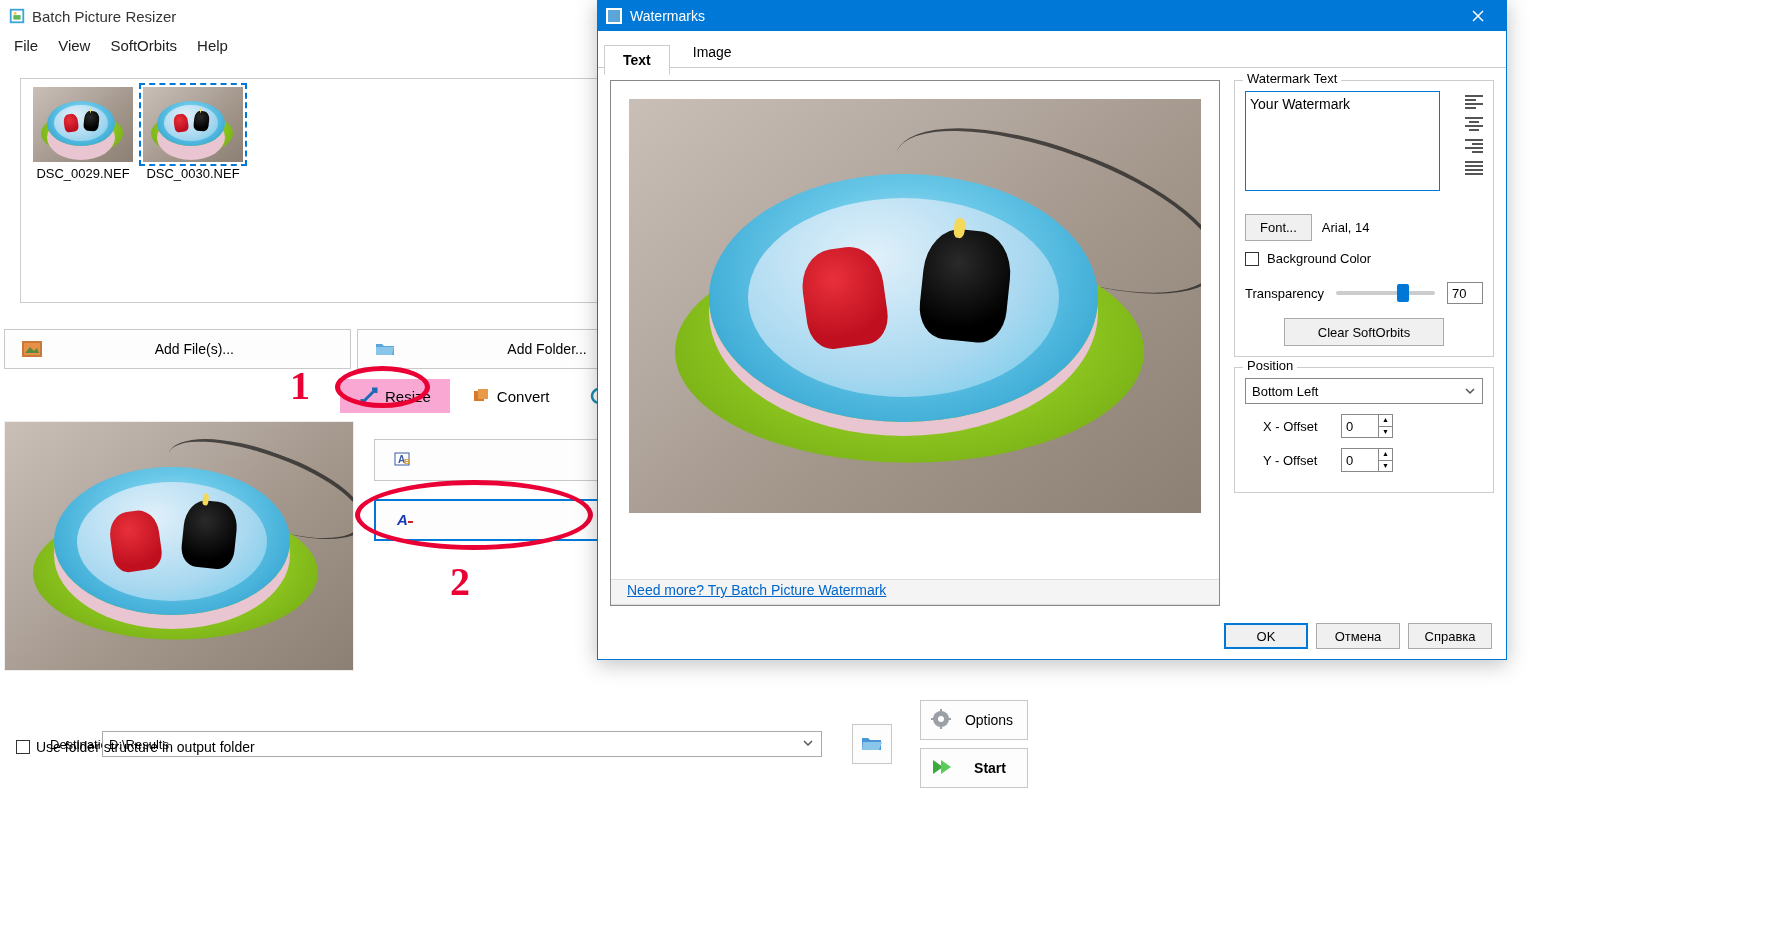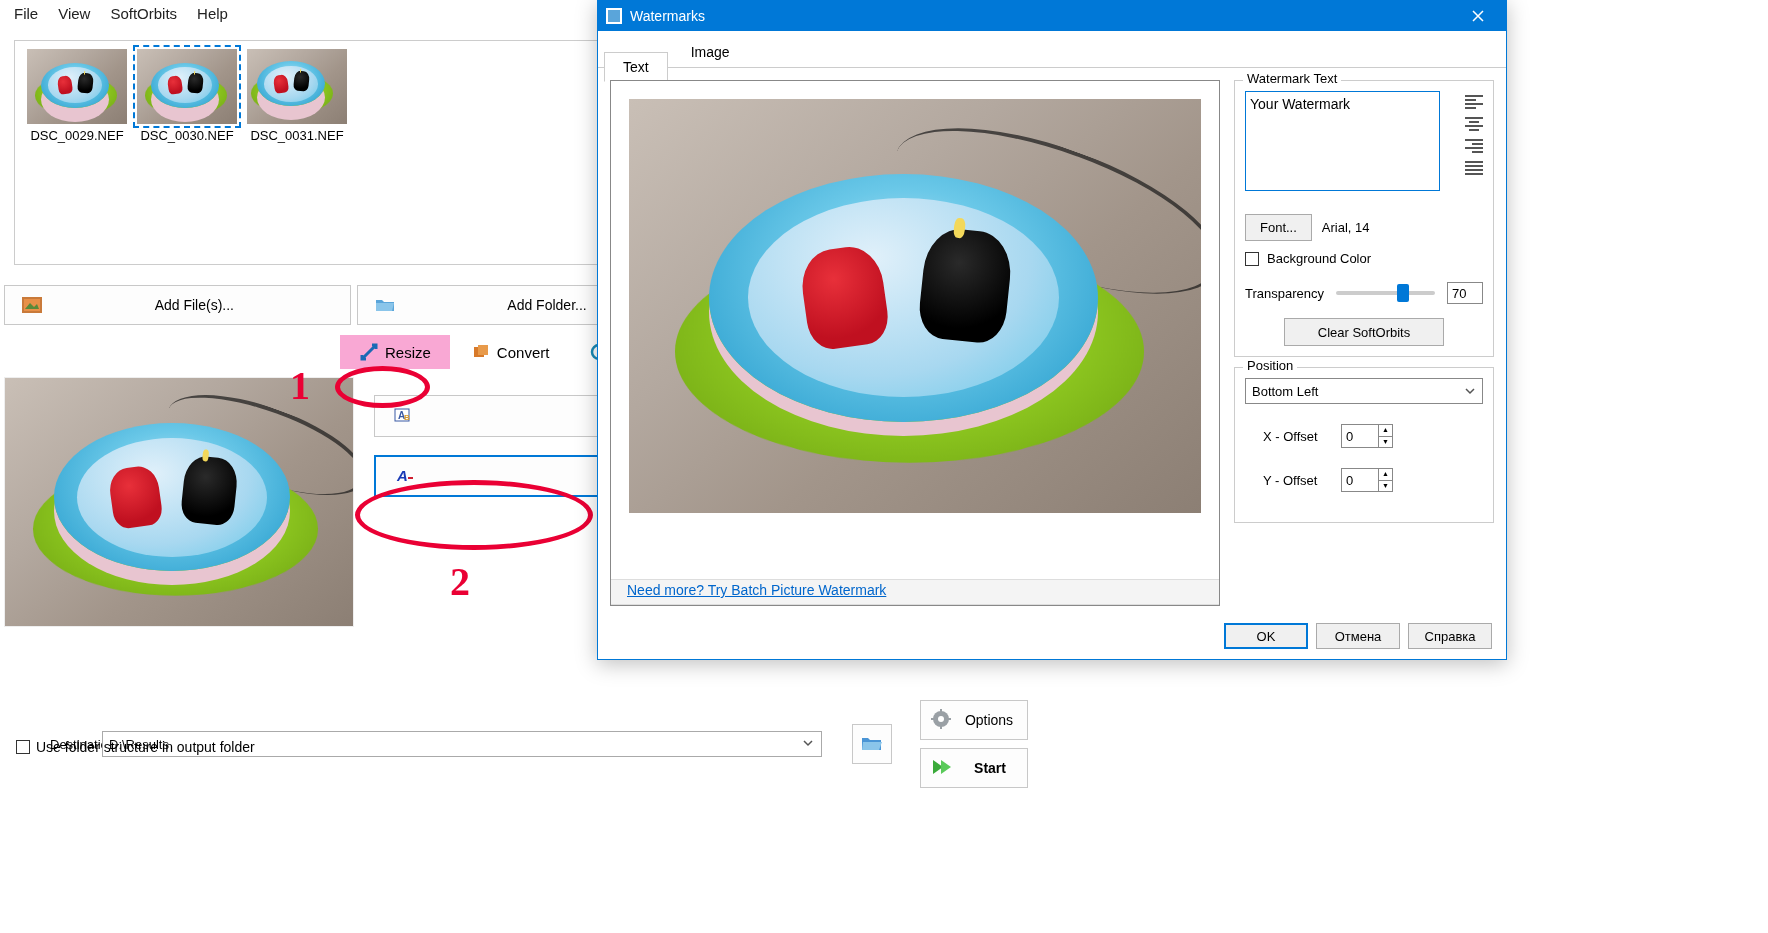--- a/index.html
+++ b/index.html
@@ -5,21 +5,21 @@
 * { box-sizing: border-box; margin: 0; padding: 0; }
 body { font-family: "Segoe UI", Tahoma, sans-serif; font-size: 13px; background: #fff; color: #000; overflow: hidden; width: 1768px; height: 933px; position: relative; }
 
 
 .main-window { position: absolute; left: 0; top: 0; width: 1060px; height: 800px; background: #fff; }
 .title-bar { height: 32px; display: flex; align-items: center; padding: 0 8px; gap: 6px; color: #333; font-size: 15px; }
 .title-bar svg { width: 18px; height: 18px; }
 .menu-bar { height: 26px; display: flex; align-items: center; padding: 0 4px; gap: 0; font-size: 15px; color: #222; }
 .menu-bar span { padding: 3px 10px; cursor: default; }
 
-.thumb-strip { height: 225px; padding: 8px 12px; display: flex; gap: 10px; border: 1px solid #ccc; margin: 14px; }
+.thumb-strip { height: 225px; padding: 8px 12px; display: flex; gap: 10px; border: 1px solid #ccc; margin: 20px; }
 .thumb-item { display: flex; flex-direction: column; align-items: center; gap: 4px; font-size: 13px; }
 .thumb-img { width: 100px; height: 75px; position: relative; }
 .thumb-img.selected { outline: 2px dashed #0078d7; outline-offset: 2px; }
 
 .action-row { display: flex; gap: 6px; padding: 6px 4px; }
 .big-btn { flex: 1; height: 40px; background: #fdfdfd; border: 1px solid #c8c8c8; display: flex; align-items: center; gap: 12px; padding: 0 16px; font-size: 14px; cursor: default; justify-content: flex-start; }
 .big-btn .icon-wrap { width: 22px; display:flex; justify-content:center; }
 .big-btn span:last-child { flex: 1; text-align: center; }
 
 .tab-row { display: flex; gap: 2px; padding: 4px 4px 0; position: relative; }
@@ -50,41 +50,41 @@
 .anno { position: absolute; border: 5px solid #ea0034; border-radius: 50%; pointer-events: none; }
 .anno-num { position: absolute; color: #ea0034; font-size: 40px; font-weight: bold; font-family: Georgia, serif; }
 
 
 .dialog { position: absolute; left: 597px; top: 0; width: 910px; height: 660px; background: #fff; border: 1px solid #0078d7; box-shadow: 0 4px 20px rgba(0,0,0,0.25); }
 .dlg-title { height: 30px; background: #0078d7; color: #fff; display: flex; align-items: center; padding: 0 8px; gap: 8px; font-size: 14px; }
 .dlg-title .spacer { flex: 1; }
 .dlg-close { width: 40px; height: 30px; display: flex; align-items: center; justify-content: center; font-size: 16px; }
 .dlg-tabs { display: flex; border-bottom: 1px solid #ccc; padding: 6px 6px 0; gap: 4px; position: relative; }
 .dlg-tab { padding: 6px 18px; border: 1px solid transparent; font-size: 14px; cursor: default; }
-.dlg-tab.active { border: 1px solid #ccc; border-bottom: 1px solid #fff; position: relative; top: 15px; background: #fff; }
+.dlg-tab.active { border: 1px solid #ccc; border-bottom: 1px solid #fff; position: relative; top: 8px; background: #fff; font-weight: bold; }
 .dlg-body { display: flex; padding: 12px; gap: 14px; height: 550px; }
 .dlg-preview { flex: 1; border: 1px solid #888; background: #fff; position: relative; display: flex; flex-direction: column; gap: 48px; }
 .dlg-preview-img { flex: 1; margin: 18px; position: relative; }
 .dlg-link { color: #0066cc; text-decoration: underline; font-size: 14px; padding: 2px 16px 6px; background: #f4f4f4; border-top: 1px solid #ddd; border-bottom: 1px solid #ddd; }
 .dlg-right { width: 260px; display: flex; flex-direction: column; gap: 10px; }
 .group { border: 1px solid #ccc; padding: 10px; position: relative; }
 .group-label { position: absolute; top: -10px; left: 8px; background: #fff; padding: 0 4px; font-size: 13px; }
 .wm-text { width: 195px; height: 100px; border: 1px solid #0078d7; padding: 4px; font-size: 14px; resize: none; font-family: inherit; }
 .align-icons { position: absolute; right: 10px; top: 14px; display: flex; flex-direction: column; gap: 8px; }
 .align-icons div { width: 18px; height: 14px; display: flex; flex-direction: column; gap: 2px; }
 .align-icons div span { height: 2px; background: #555; }
 .font-row { display: flex; align-items: center; gap: 10px; margin-top: 20px; }
 .small-btn { padding: 5px 14px; border: 1px solid #aaa; background: #f0f0f0; font-size: 13px; }
 .row-flex { display: flex; align-items: center; gap: 8px; }
 .slider-track { flex: 1; height: 4px; background: #ccc; position: relative; border-radius: 2px; margin: 0 4px; }
 .slider-thumb { position: absolute; top: -7px; width: 12px; height: 18px; background: #0078d7; border-radius: 2px; }
 .num-box { width: 36px; height: 22px; border: 1px solid #888; text-align: left; padding: 0 4px; font-size: 13px; }
 .clear-btn { width: 160px; height: 28px; border: 1px solid #aaa; background: #f0f0f0; align-self: center; font-size: 13px; }
 .pos-select { width: 100%; height: 26px; border: 1px solid #888; padding: 0 6px; display: flex; align-items: center; justify-content: space-between; margin-bottom: 10px; }
-.offset-row { display: flex; align-items: center; gap: 8px; margin: 20px 0; padding-left: 18px; }
+.offset-row { display: flex; align-items: center; gap: 8px; margin: 10px 0; padding-left: 18px; }
 .offset-row .spin { width: 52px; height: 24px; border: 1px solid #888; display: flex; }
 .offset-row .spin input { width: 36px; border: none; padding: 0 4px; font-size: 13px; }
 .offset-row .spin .ud { width: 14px; display: flex; flex-direction: column; border-left: 1px solid #888; }
 .offset-row .spin .ud div { flex: 1; font-size: 7px; text-align: center; border-bottom: 1px solid #888; line-height: 10px; }
 .dlg-buttons { position: absolute; bottom: 10px; right: 14px; display: flex; gap: 8px; }
 .dlg-btn { width: 84px; height: 26px; border: 1px solid #aaa; background: #f0f0f0; font-size: 13px; }
 .dlg-btn.primary { border: 2px solid #0078d7; }
 
 
 .cake { position: absolute; inset: 0; background: linear-gradient(140deg, #c9bfb6 0%, #b3a89f 35%, #a2958a 60%, #8c7f74 100%); overflow: hidden; }
@@ -93,20 +93,29 @@
 .cake-body { position: absolute; left: 14%; top: 18%; width: 68%; height: 60%; background: radial-gradient(ellipse at 50% 40%, #c8e8f5 0%, #6ac8e8 40%, #38a8d4 80%); border-radius: 50%; box-shadow: 0 14px 0 #e8c5d0; }
 .cake-top { position: absolute; inset: 10%; border-radius: 50%; background: radial-gradient(ellipse at 40% 30%, #e0f0fa 0%, #a8d8f0 60%, #6ac8e8 100%); overflow: hidden; }
 .hero1 { position: absolute; left: 18%; top: 25%; width: 26%; height: 50%; background: radial-gradient(circle at 40% 30%, #e8303a 0%, #c01020 70%); border-radius: 40% 40% 30% 30%; transform: rotate(-8deg); }
 .hero2 { position: absolute; right: 16%; top: 16%; width: 28%; height: 56%; background: radial-gradient(circle at 40% 30%, #2a2a2a 0%, #000 70%); border-radius: 40% 40% 30% 30%; transform: rotate(6deg); }
 .hero2:before { content:''; position:absolute; top:-10%; left:30%; width:12%; height:18%; background:#f3d85a; border-radius:40%; }
 </style>
 </head>
 <body>
 
 <div class="main-window">
+  <div class="title-bar">
+    <svg viewBox="0 0 20 20">
+        <rect x="2" y="2" width="16" height="16" fill="#3aa5d8"></rect>
+        <rect x="4" y="4" width="12" height="12" fill="#fff"></rect>
+        <rect x="6" y="9" width="8" height="5" fill="#5db85a"></rect>
+        <circle cx="8" cy="7" r="1.5" fill="#f5c23e"></circle>
+      </svg>
+    <span>Batch Picture Resizer</span>
+  </div>
   <div class="menu-bar">
     <span>File</span>
     <span>View</span>
     <span>SoftOrbits</span>
     <span>Help</span>
   </div>
 
   <div class="thumb-strip">
     <div class="thumb-item">
       <div class="thumb-img">
@@ -128,34 +137,20 @@
             <div class="cake-plate"></div>
             <div class="cake-body">
               <div class="cake-top">
                 <div class="hero1"></div>
                 <div class="hero2"></div>
               </div>
             </div>
           </div>
         </div>
       <span>DSC_0030.NEF</span>
-    </div>
-    <div class="thumb-item">
-      <div class="thumb-img">
-          <div class="cake">
-            <div class="cake-plate" style="left:4%;top:28%"></div>
-            <div class="cake-body" style="left:10%;top:16%">
-              <div class="cake-top">
-                <div class="hero1"></div>
-                <div class="hero2"></div>
-              </div>
-            </div>
-          </div>
-        </div>
-      <span>DSC_0031.NEF</span>
     </div>
   </div>
 
   <div class="action-row">
     <div class="big-btn">
       <span class="icon-wrap">
           <svg width="20" height="16" viewBox="0 0 20 16">
             <rect width="20" height="16" fill="#c97a3a"></rect>
             <rect x="2" y="2" width="16" height="12" fill="#e89048"></rect>
             <polygon points="3,12 8,6 12,10 15,7 17,12" fill="#5a8a3a"></polygon>

